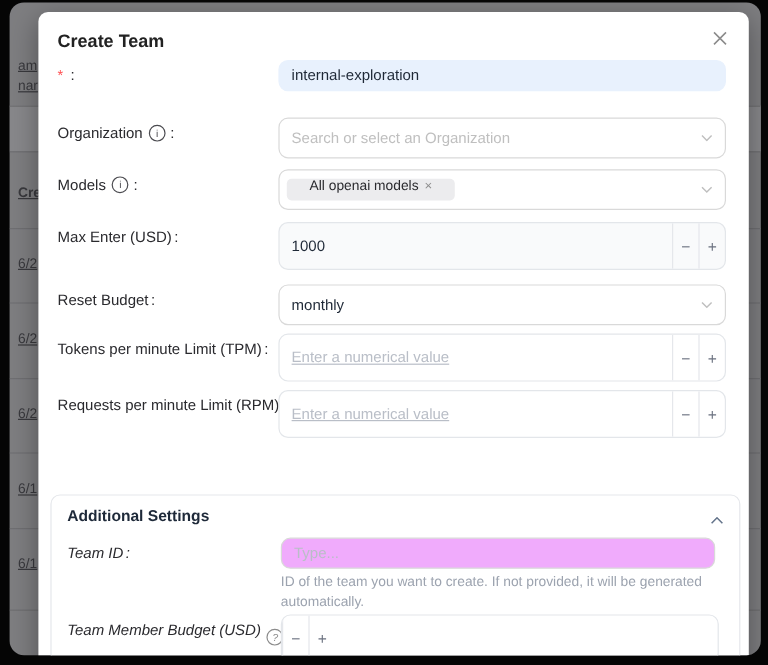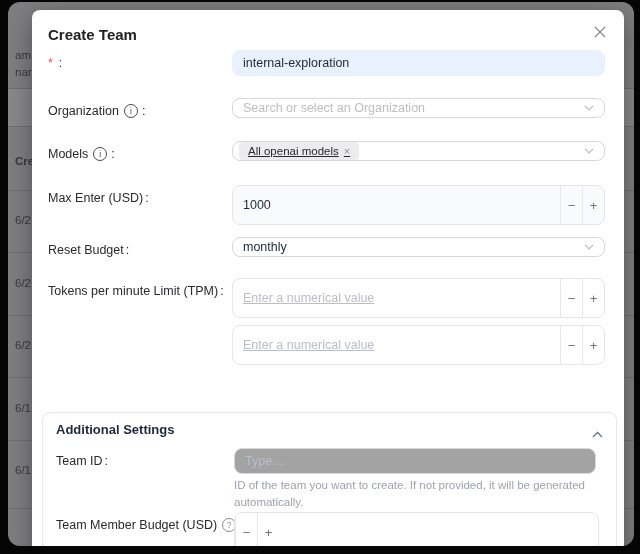--- a/index.html
+++ b/index.html
@@ -3,64 +3,64 @@
 <meta charset="utf-8">
 <style>
   html,body{margin:0;padding:0;background:#000;}
   .screen{position:relative;width:640px;height:554px;background:#050505;overflow:hidden;
           font-family:"Liberation Sans",sans-serif;-webkit-font-smoothing:antialiased;}
   
   .window{position:absolute;left:8px;top:2px;width:626px;height:544px;border-radius:12px;
           background:#7e7e81;overflow:hidden;}
   .bg-band{position:absolute;left:0;top:86px;width:100%;height:38px;background:#88888b;}
   .bg-line{position:absolute;left:0;width:100%;height:1px;background:#6f6f72;}
-  .bg-frag{position:absolute;left:7px;font-size:11.5px;color:#39393d;white-space:nowrap;}
+  .bg-frag{position:absolute;left:7px;font-size:11.5px;color:#39393d;white-space:nowrap;text-decoration:underline;}
   .bg-frag.bold{font-weight:700;}
   
   .modal{position:absolute;left:24px;top:8px;width:592px;height:560px;background:#fff;
          border-radius:8px;box-shadow:0 6px 24px rgba(0,0,0,.35);}
   .modal-title{position:absolute;left:16px;top:16px;font-size:15px;font-weight:700;color:#222;}
   .close-btn{position:absolute;right:13px;top:11px;width:22px;height:22px;display:flex;
              align-items:center;justify-content:center;cursor:pointer;}
   .lbl{position:absolute;left:16px;height:26px;line-height:26px;font-size:12.5px;color:#2a2a2e;
        display:flex;align-items:center;white-space:nowrap;}
   .req{color:#ff4d4f;margin-right:4px;font-size:12px;}
   .colon{margin-left:2px;}
   .icircle{display:inline-flex;align-items:center;justify-content:center;width:12px;height:12px;
            border:1px solid #4b4b50;border-radius:50%;font-size:8.5px;color:#4b4b50;margin:0 2px 0 5px;
            line-height:1;}
   .icircle.q{border-color:#8c8c8c;color:#8c8c8c;}
   .ctrl{position:absolute;left:200px;width:373px;height:26px;box-sizing:border-box;}
   .tinput{width:100%;height:26px;box-sizing:border-box;border:1px solid #d9d9d9;border-radius:8px;
           padding:0 10px;font-size:12.5px;color:#1f2937;font-family:"Liberation Sans",sans-serif;
-          outline:none;background:#a3a3a3;}
+          outline:none;background:#f0abfc;}
   .tinput::placeholder{color:#b9bec7;}
   .tinput.filled-blue{background:#e8f1fd;border-color:#e8f1fd;}
-  .select{display:flex;align-items:center;height:20px;border:1px solid #d9d9d9;border-radius:8px;
+  .select{display:flex;align-items:center;height:34px;border:1px solid #d9d9d9;border-radius:8px;
           background:#fff;padding:0 10px;font-size:12.5px;box-sizing:border-box;}
   .select .val{color:#1f2937;flex:1;}
   .select .ph{color:#bfbfbf;flex:1;}
-  .tag{display:inline-flex;align-items:center;background:#ececee;border-radius:4px;height:18px;
-       padding:0 9px;font-size:11.5px;color:#2a2a2e;margin-left:-4px;text-decoration:underline;}
+  .tag{display:inline-flex;align-items:flex-start;background:#ececee;border-radius:4px;height:18px;
+       padding:0 19px;font-size:11.5px;color:#2a2a2e;margin-left:-4px;}
   .tag .x{color:#8c8c8c;font-size:11px;margin-left:5px;cursor:pointer;}
   .stepper{display:flex;height:40px;border:1px solid #e3e6ea;border-radius:8px;box-sizing:border-box;
            background:#fff;overflow:hidden;}
   .stepper.gray{background:#f9fafb;}
   .stepper .num{flex:1;display:flex;align-items:center;padding:0 10px;font-size:12.5px;color:#1f2937;}
   .stepper .num .ph{color:#b9bec7;text-decoration:underline;}
   .stepper .btn{width:21px;display:flex;align-items:center;justify-content:center;color:#6b7280;
                 font-size:13px;border-left:1px solid #e5e7eb;cursor:pointer;user-select:none;}
   .chev{display:flex;align-items:center;}
   
   .panel{position:absolute;left:10px;top:402px;width:575px;height:150px;border:1px solid #e5e7eb;
          border-radius:8px;box-sizing:border-box;background:#fff;}
   .panel-title{position:absolute;left:13px;top:9px;font-size:13px;font-weight:700;color:#1e2939;}
   .panel-chev{position:absolute;right:13px;top:11px;cursor:pointer;}
   .p-lbl{position:absolute;left:13px;height:26px;line-height:26px;font-size:12.5px;color:#2a2a2e;
-         display:flex;align-items:center;white-space:nowrap;}
+         display:flex;align-items:flex-end;white-space:nowrap;font-style:italic;}
   .p-ctrl{position:absolute;left:191px;width:365px;height:26px;box-sizing:border-box;}
   .help{position:absolute;left:191px;top:64px;width:373px;font-size:11.5px;line-height:1.45;
         color:#9ca3af;}
 </style>
 </head>
 <body>
 
 <div class="screen">
   <div class="window">
 
@@ -170,20 +170,24 @@
       <div class="ctrl" style="top:268px">
         <div class="stepper">
           <div class="num">
             <span class="ph">Enter a numerical value</span>
           </div>
           <div class="btn">−</div>
           <div class="btn">+</div>
         </div>
       </div>
 
+      <div class="lbl" style="top:315px">
+        <span>Requests per minute Limit (RPM)</span>
+        <span class="colon">:</span>
+      </div>
       <div class="ctrl" style="top:315px">
         <div class="stepper">
           <div class="num">
             <span class="ph">Enter a numerical value</span>
           </div>
           <div class="btn">−</div>
           <div class="btn">+</div>
         </div>
       </div>
 

